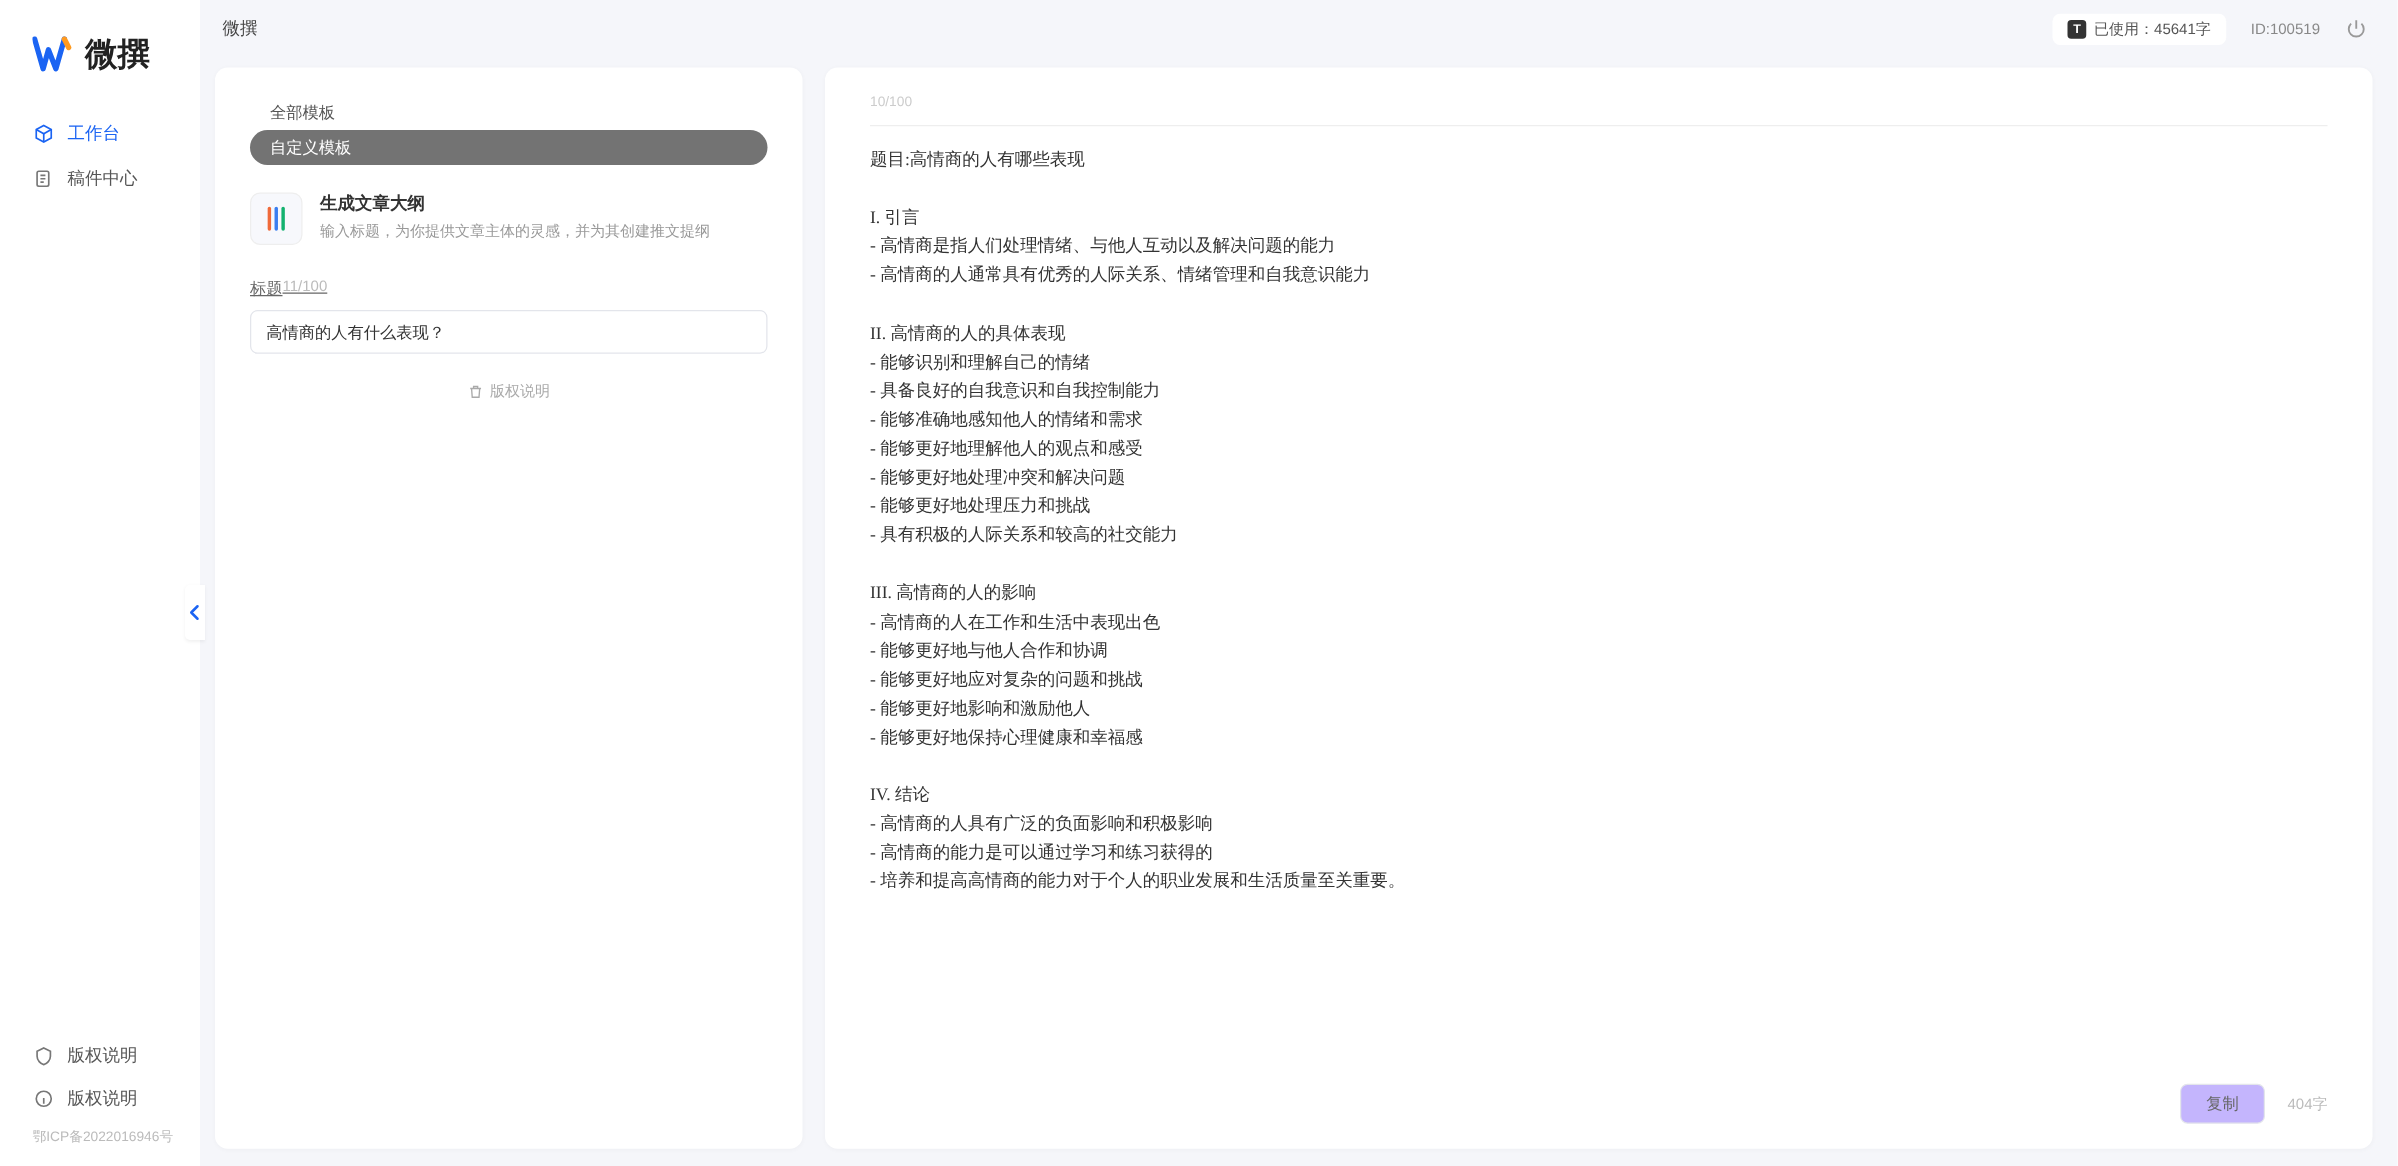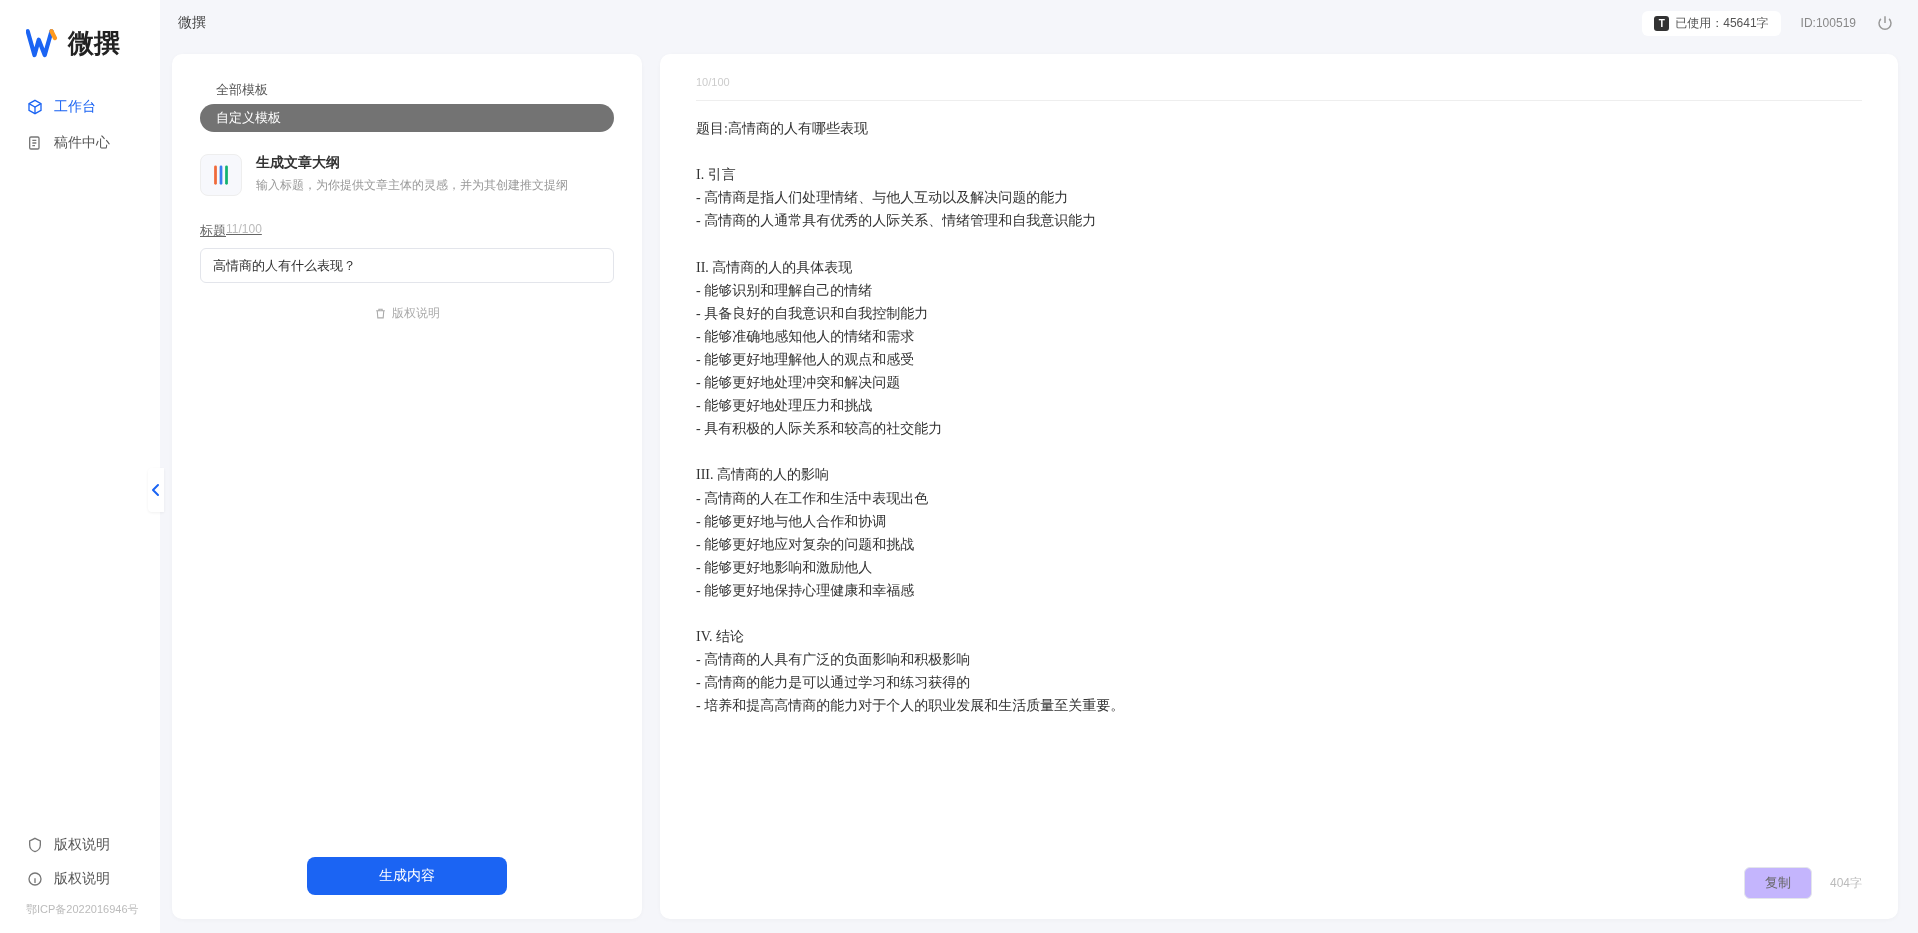--- a/index.html
+++ b/index.html
@@ -184,21 +184,20 @@
         <div class="clear-row">
           <span class="icon">
             <svg width="13" height="13" viewBox="0 0 24 24" fill="none" stroke="#aaa" stroke-width="2">
                 <path d="M4 7h16M9 7V4h6v3M6 7l1 13h10l1-13"></path>
               </svg>
           </span>
           <span>版权说明</span>
         </div>
 
         <div class="left-spacer"></div>
-        <button class="generate-btn">生成内容</button>
       </section>
 
       <section class="panel right-panel">
         <div class="output-header">
           <div class="output-count-top">10/100</div>
         </div>
         <div class="output-body">题目:高情商的人有哪些表现
 
 I. 引言
 - 高情商是指人们处理情绪、与他人互动以及解决问题的能力

